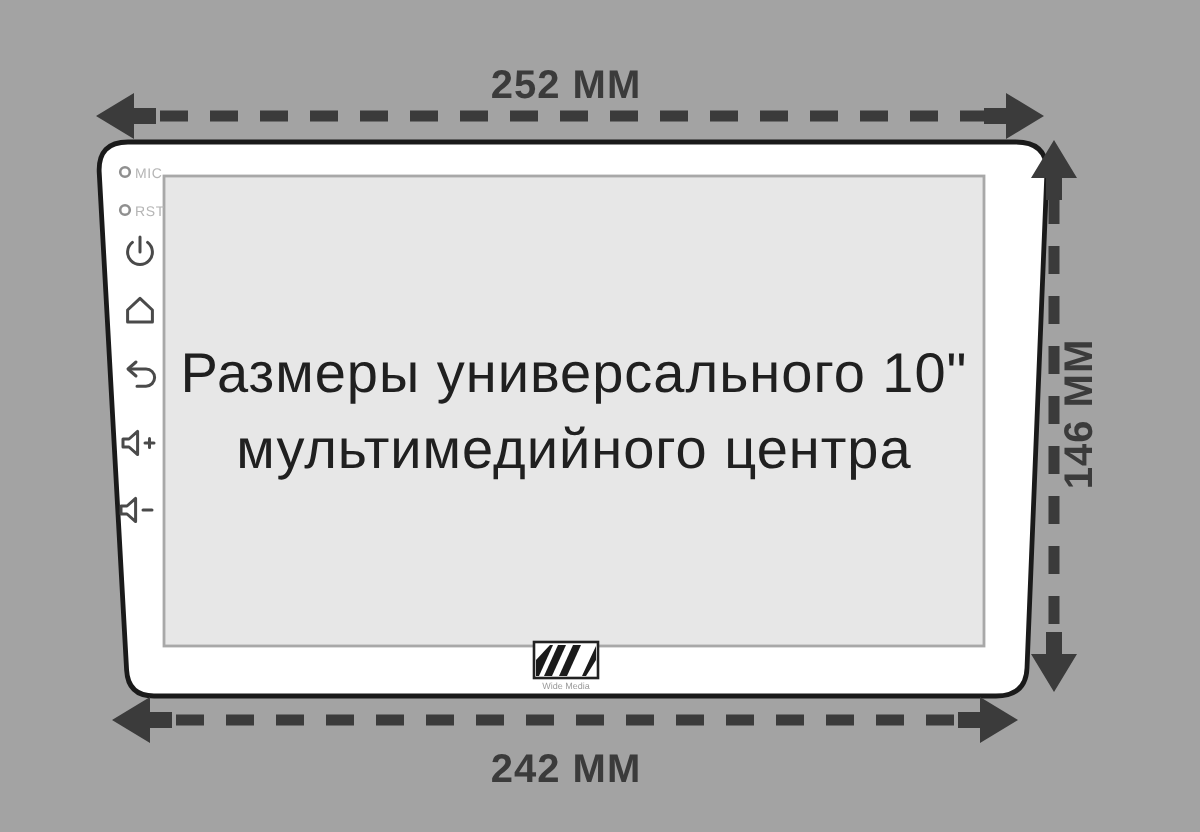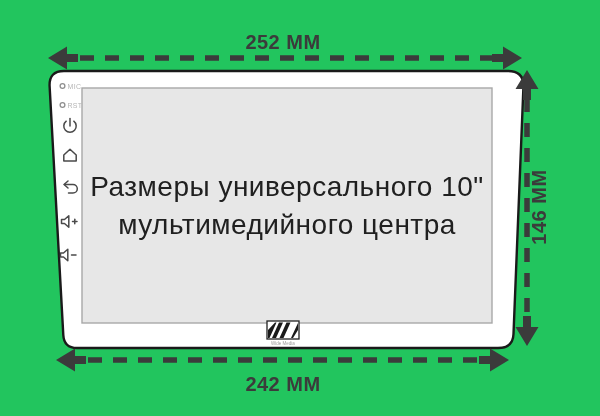--- a/index.html
+++ b/index.html
@@ -1,16 +1,16 @@
 <!DOCTYPE html>
 <html><head>
 <meta charset="utf-8">
 <style>
   html,body{margin:0;padding:0;background:#ffffff;}
-  .canvas{position:relative;width:600px;height:416px;background:#22c55e;overflow:hidden;
+  .canvas{position:relative;width:600px;height:416px;background:#a3a3a3;overflow:hidden;
           font-family:"Liberation Sans", sans-serif;}
   svg{display:block;}
   .dim-label{font-family:"Liberation Sans", sans-serif;font-weight:bold;font-size:20px;fill:#3b3b3b;letter-spacing:.5px;}
   .title-text{font-family:"Liberation Sans", sans-serif;font-weight:300;font-size:28px;fill:#202020;letter-spacing:.5px;}
   .port-label{font-family:"Liberation Sans", sans-serif;font-size:7px;fill:#b5b5b5;letter-spacing:.3px;}
   .logo-label{font-family:"Liberation Sans", sans-serif;font-size:4.5px;fill:#9a9a9a;}
   .dash-line{stroke:#3b3b3b;stroke-width:5.5;stroke-dasharray:14 11;fill:none;}
   .arrowhead{fill:#3b3b3b;stroke:none;}
   .icon-stroke{stroke:#4a4a4a;stroke-width:1.5;fill:none;stroke-linecap:round;stroke-linejoin:round;}
 </style>

